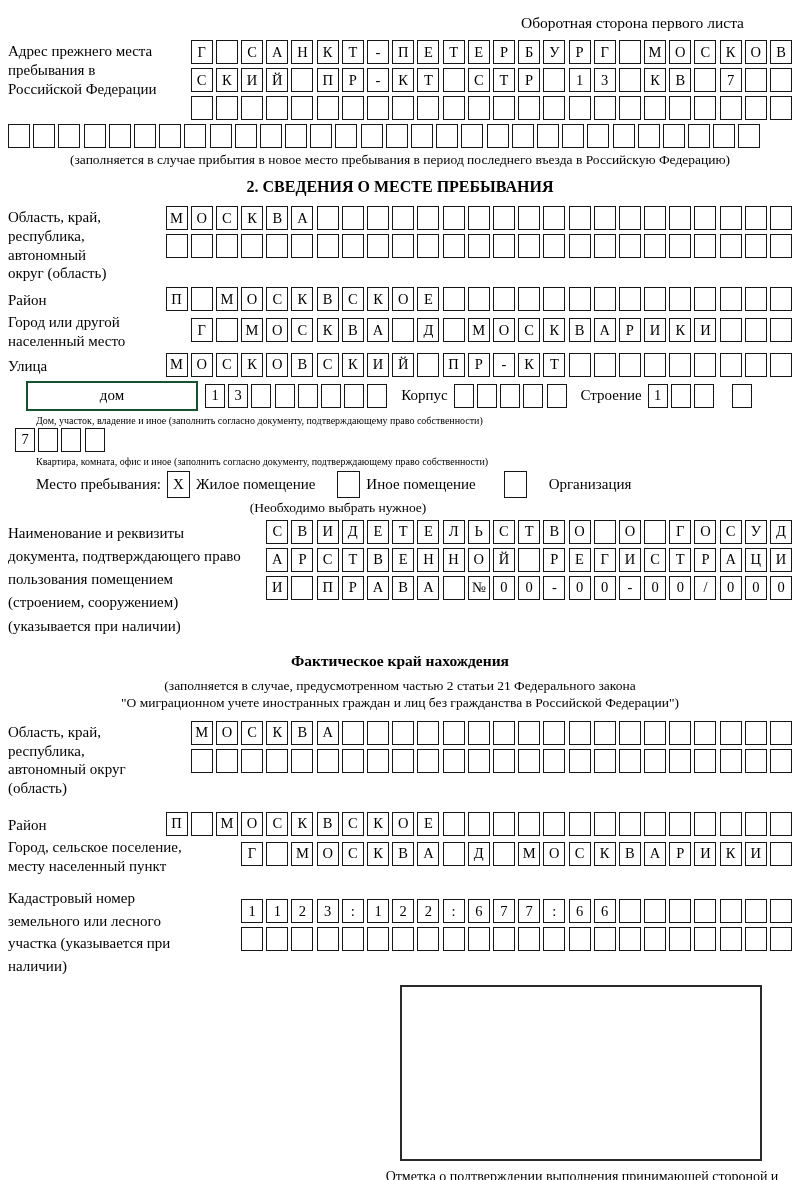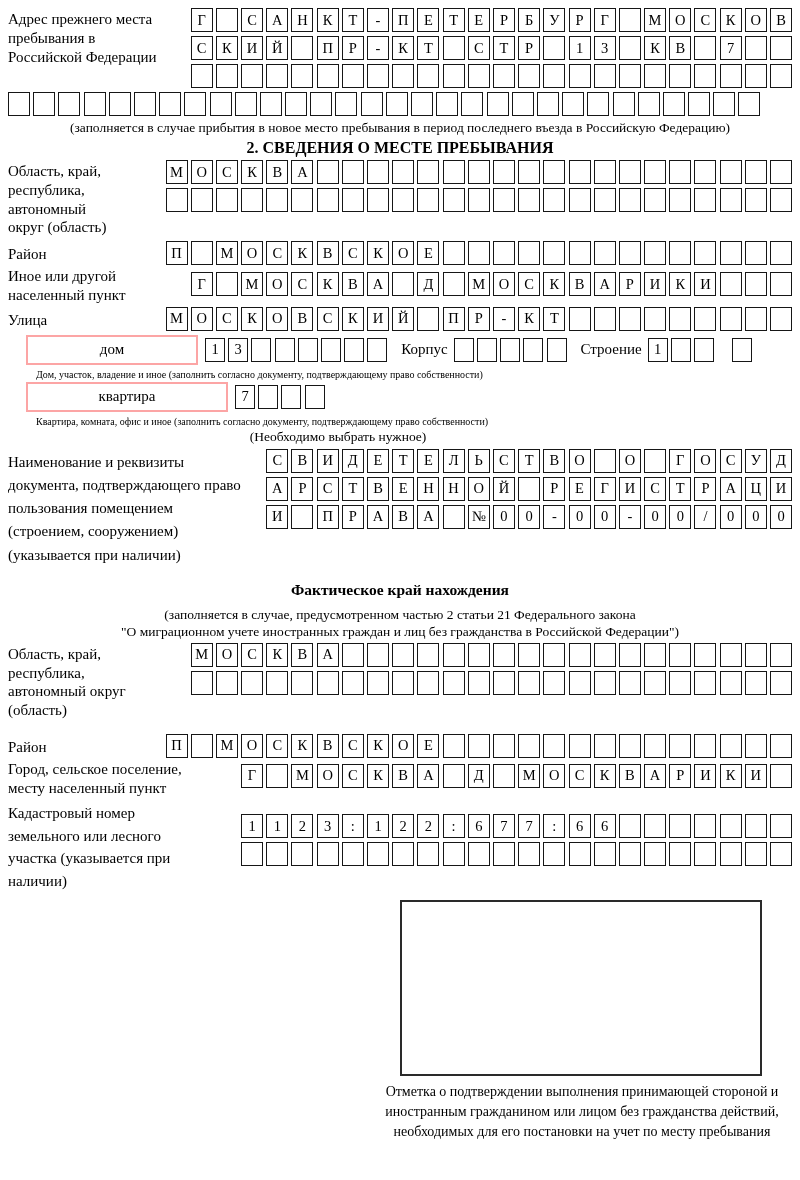--- a/index.html
+++ b/index.html
@@ -11,34 +11,35 @@
   .cellcol{margin-left:auto;display:flex;flex-direction:column;gap:4px;}
   .cells{display:flex;gap:3.2px;margin-left:auto;}
   .cellcol .cells{margin-left:0;}
   .cell{flex:0 0 auto;width:22px;height:24px;box-sizing:border-box;border:1.7px solid #161616;
         display:flex;align-items:center;justify-content:center;font-size:14.5px;background:#fff;}
   .cells-inline{display:flex;gap:3.2px;}
   .cells-inline .cell{width:20px;}
   .caption{font-size:13.5px;text-align:center;margin-top:4px;}
   .caption-left{font-size:10px;text-align:left;margin:4px 0 2px 28px;}
   .h-center{font-weight:bold;text-align:center;font-size:16px;}
-  .namedbox{box-sizing:border-box;border:2px solid #fca5a5;height:30px;display:flex;
+  .namedbox{box-sizing:border-box;border:2px solid #14532d;height:30px;display:flex;
             align-items:center;justify-content:center;font-size:15px;background:#fff;}
   .chk{width:23px;height:27px;box-sizing:border-box;border:1.8px solid #161616;display:flex;
        align-items:center;justify-content:center;font-size:15px;margin:0 6px;}
   .inline-lbl{font-size:15px;padding-top:4px;}
   .stampbox{box-sizing:border-box;border:2px solid #2a2a2a;width:362px;height:176px;margin-left:392px;}
   .stampcap{width:400px;margin:6px 0 0 374px;text-align:center;font-size:14px;line-height:1.42;}
-  .mt2{margin-top:2px;} .mt4{margin-top:4px;} .mt6{margin-top:3px;} .mt8{margin-top:8px;}
+  .mt2{margin-top:2px;} .mt4{margin-top:4px;} .mt6{margin-top:10px;} .mt8{margin-top:8px;}
 </style>
 </head>
 <body>
 
 <div class="page">
 
+  <div class="topnote">Оборотная сторона первого листа</div>
 
   <div class="row mt8">
     <div class="lbl" style="width:160px;padding-top:2px;">Адрес прежнего места пребывания в Российской Федерации</div>
     <div class="cellcol">
       <div class="cells">
           <span class="cell">Г</span>
           <span class="cell"></span>
           <span class="cell">С</span>
           <span class="cell">А</span>
           <span class="cell">Н</span>
@@ -237,21 +238,21 @@
         <span class="cell"></span>
         <span class="cell"></span>
         <span class="cell"></span>
         <span class="cell"></span>
         <span class="cell"></span>
         <span class="cell"></span>
       </div>
   </div>
 
   <div class="row mt2">
-    <div class="lbl" style="width:150px;">Иное или другой населенный пункт</div>
+    <div class="lbl" style="width:150px;">Город или другой населенный место</div>
     <div class="cells" style="margin-top:5px;">
         <span class="cell">Г</span>
         <span class="cell"></span>
         <span class="cell">М</span>
         <span class="cell">О</span>
         <span class="cell">С</span>
         <span class="cell">К</span>
         <span class="cell">В</span>
         <span class="cell">А</span>
         <span class="cell"></span>
@@ -330,30 +331,38 @@
         <span class="cell"></span>
         <span class="cell"></span>
       </div>
     <div class="cells-inline" style="margin-left:18px;">
         <span class="cell"></span>
       </div>
   </div>
   <div class="caption-left">Дом, участок, владение и иное (заполнить согласно документу, подтверждающему право собственности)</div>
 
   <div class="row mt2" style="align-items:center;">
-    <div class="namedbox" style="width:202px;margin-left:18px;">квартира</div>
     <div class="cells-inline" style="margin-left:7px;">
         <span class="cell">7</span>
         <span class="cell"></span>
         <span class="cell"></span>
         <span class="cell"></span>
       </div>
   </div>
   <div class="caption-left">Квартира, комната, офис и иное (заполнить согласно документу, подтверждающему право собственности)</div>
 
+  <div class="row mt4" style="align-items:center;margin-left:28px;">
+    <div class="inline-lbl" style="padding-top:0;">Место пребывания:</div>
+    <div class="chk">X</div>
+    <div class="inline-lbl" style="padding-top:0;">Жилое помещение</div>
+    <div class="chk" style="margin-left:22px;"></div>
+    <div class="inline-lbl" style="padding-top:0;">Иное помещение</div>
+    <div class="chk" style="margin-left:28px;"></div>
+    <div class="inline-lbl" style="padding-top:0;margin-left:16px;">Организация</div>
+  </div>
   <div class="caption" style="width:420px;margin-left:120px;margin-top:2px;">(Необходимо выбрать нужное)</div>
 
   <div class="row mt4">
     <div class="lbl" style="width:238px;padding-top:2px;line-height:1.55;">Наименование и реквизиты документа, подтверждающего право пользования помещением (строением, сооружением) (указывается при наличии)</div>
     <div class="cellcol">
       <div class="cells">
           <span class="cell">С</span>
           <span class="cell">В</span>
           <span class="cell">И</span>
           <span class="cell">Д</span>

